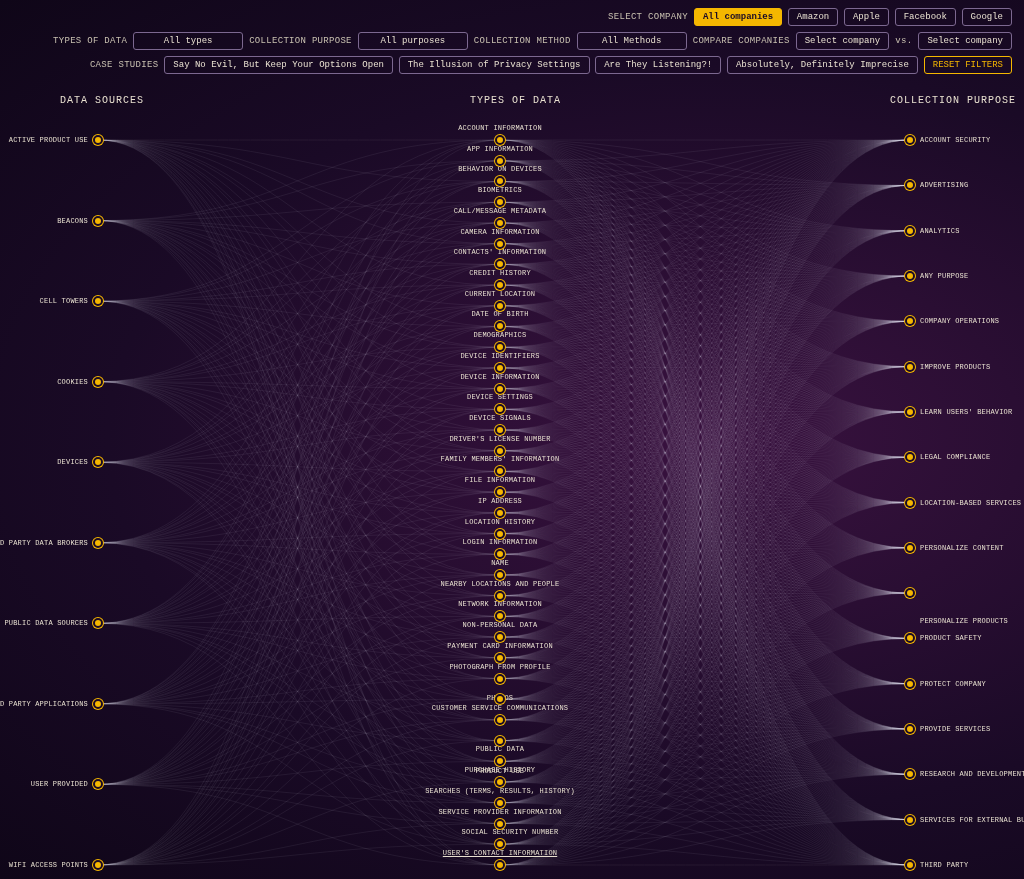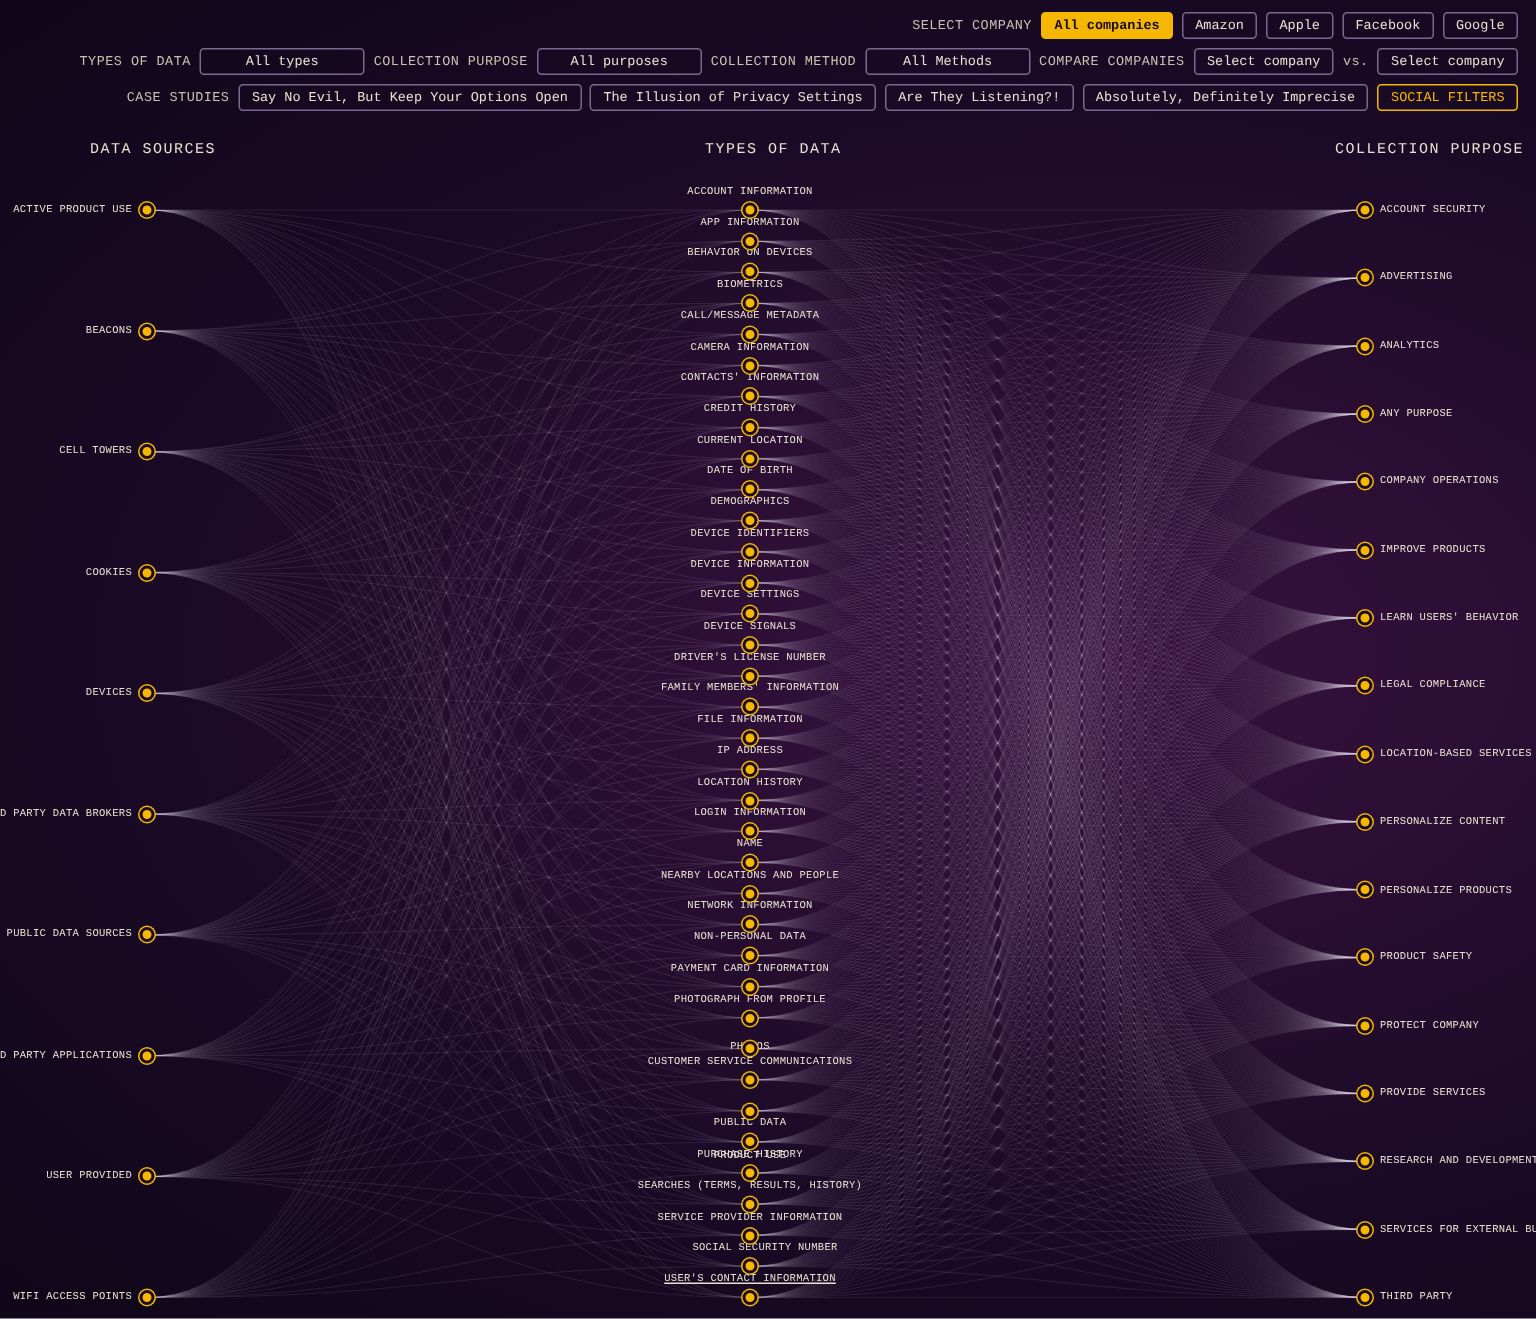--- a/index.html
+++ b/index.html
@@ -118,21 +118,21 @@
     <span class="lbl">COLLECTION METHOD</span>
     <button class="pill wide">All Methods</button>
     <span class="lbl">COMPARE COMPANIES</span>
     <button class="pill">Select company</button>
     <span class="vs">vs.</span>
     <button class="pill">Select company</button>
   </div>
   <div class="row">
     <span class="lbl">CASE STUDIES</span>
     <span id="case-study-pills"><button class="pill">Say No Evil, But Keep Your Options Open</button> <button class="pill">The Illusion of Privacy Settings</button> <button class="pill">Are They Listening?!</button> <button class="pill">Absolutely, Definitely Imprecise</button> </span>
-    <button class="pill reset">SOCIAL FILTERS</button>
+    <button class="pill reset">RESET FILTERS</button>
   </div>
 </div>
 
 <div class="diagram">
   <div class="col-header" style="left:60px">DATA SOURCES</div>
   <div class="col-header" style="left:470px">TYPES OF DATA</div>
   <div class="col-header" style="left:890px">COLLECTION PURPOSE</div>
   <svg class="links" id="links">
       <path d="M98,45 C299,45 299,45 500,45"></path>
       <path d="M98,45 C299,45 299,86.42857142857143 500,86.42857142857143"></path>
@@ -1070,21 +1070,21 @@
       <div class="node-label right" style="left: 920px; top: 271.562px;">IMPROVE PRODUCTS</div>
       <div class="node" style="left: 910px; top: 316.875px;"></div>
       <div class="node-label right" style="left: 920px; top: 316.875px;">LEARN USERS' BEHAVIOR</div>
       <div class="node" style="left: 910px; top: 362.188px;"></div>
       <div class="node-label right" style="left: 920px; top: 362.188px;">LEGAL COMPLIANCE</div>
       <div class="node" style="left: 910px; top: 407.5px;"></div>
       <div class="node-label right" style="left: 920px; top: 407.5px;">LOCATION-BASED SERVICES</div>
       <div class="node" style="left: 910px; top: 452.812px;"></div>
       <div class="node-label right" style="left: 920px; top: 452.812px;">PERSONALIZE CONTENT</div>
       <div class="node" style="left: 910px; top: 498.125px;"></div>
-      <div class="node-label right" style="left: 920px; top: 499px;">PERSONALIZE PRODUCTS</div>
+      <div class="node-label right" style="left: 920px; top: 526px;">PERSONALIZE PRODUCTS</div>
       <div class="node" style="left: 910px; top: 543.438px;"></div>
       <div class="node-label right" style="left: 920px; top: 543.438px;">PRODUCT SAFETY</div>
       <div class="node" style="left: 910px; top: 588.75px;"></div>
       <div class="node-label right" style="left: 920px; top: 588.75px;">PROTECT COMPANY</div>
       <div class="node" style="left: 910px; top: 634.062px;"></div>
       <div class="node-label right" style="left: 920px; top: 634.062px;">PROVIDE SERVICES</div>
       <div class="node" style="left: 910px; top: 679.375px;"></div>
       <div class="node-label right" style="left: 920px; top: 679.375px;">RESEARCH AND DEVELOPMENT</div>
       <div class="node" style="left: 910px; top: 724.688px;"></div>
       <div class="node-label right" style="left: 920px; top: 724.688px;">SERVICES FOR EXTERNAL BUSINESSES</div>

